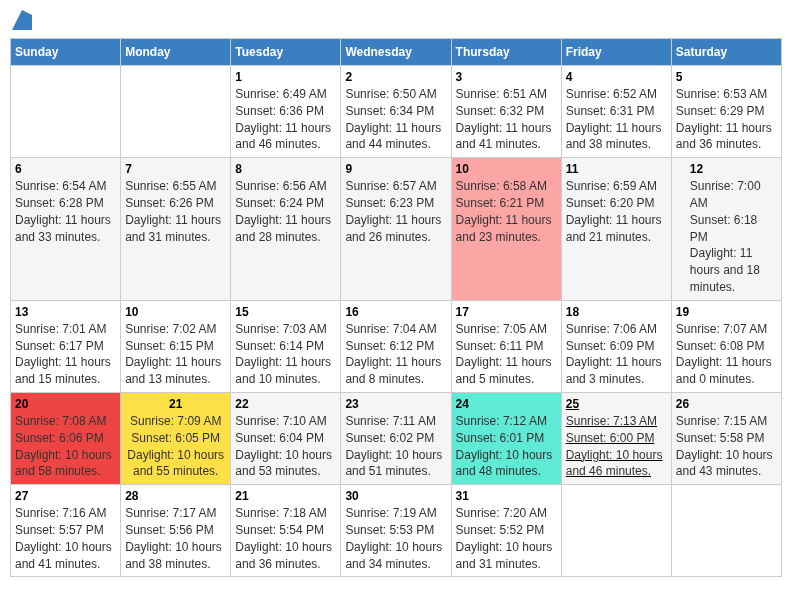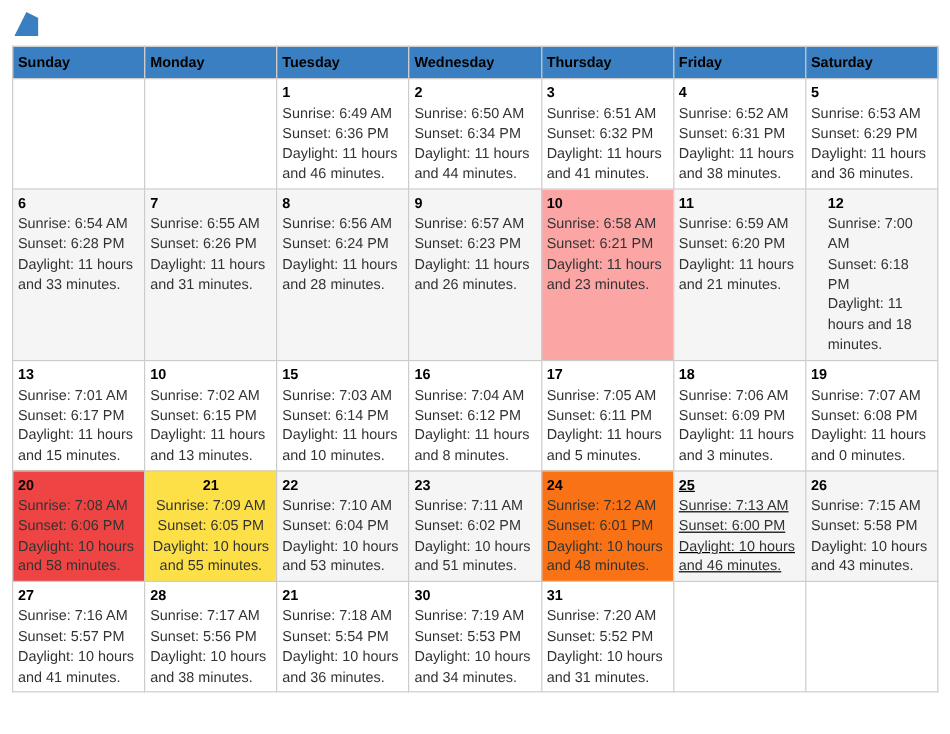--- a/index.html
+++ b/index.html
@@ -52,21 +52,21 @@
       font-size: 15px;
       color: #555;
     }
     .calendar {
       width: 100%;
       border-collapse: collapse;
       font-size: 11px;
     }
     .calendar th {
       background-color: #3a7fc1;
-      color: #000000;
+      color: #ffffff;
       padding: 6px 4px;
       text-align: left;
       font-size: 12px;
       font-weight: bold;
       border: 1px solid #ccc;
     }
     .calendar td {
       border: 1px solid #ccc;
       vertical-align: top;
       padding: 4px;
@@ -264,21 +264,21 @@
         <div class="day-info">
           Sunrise: 7:10 AM<br>Sunset: 6:04 PM<br>Daylight: 10 hours and 53 minutes.
         </div>
         </td>
         <td style="background-color: rgb(245, 245, 245);">
           <span class="day-number">23</span>
         <div class="day-info">
           Sunrise: 7:11 AM<br>Sunset: 6:02 PM<br>Daylight: 10 hours and 51 minutes.
         </div>
         </td>
-        <td style="background-color: #f97316;">
+        <td style="background-color: #5eead4;">
           <span class="day-number">24</span>
         <div class="day-info">
           Sunrise: 7:12 AM<br>Sunset: 6:01 PM<br>Daylight: 10 hours and 48 minutes.
         </div>
         </td>
         <td style="background-color: rgb(245, 245, 245); text-decoration: underline;">
           <span class="day-number">25</span>
         <div class="day-info">
           Sunrise: 7:13 AM<br>Sunset: 6:00 PM<br>Daylight: 10 hours and 46 minutes.
         </div>

